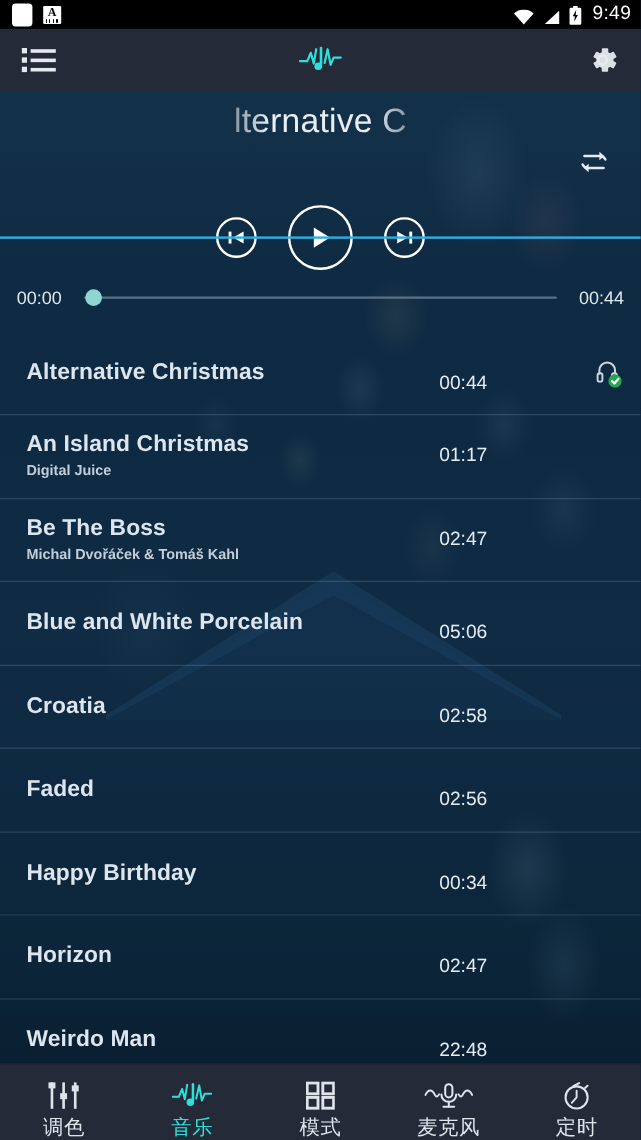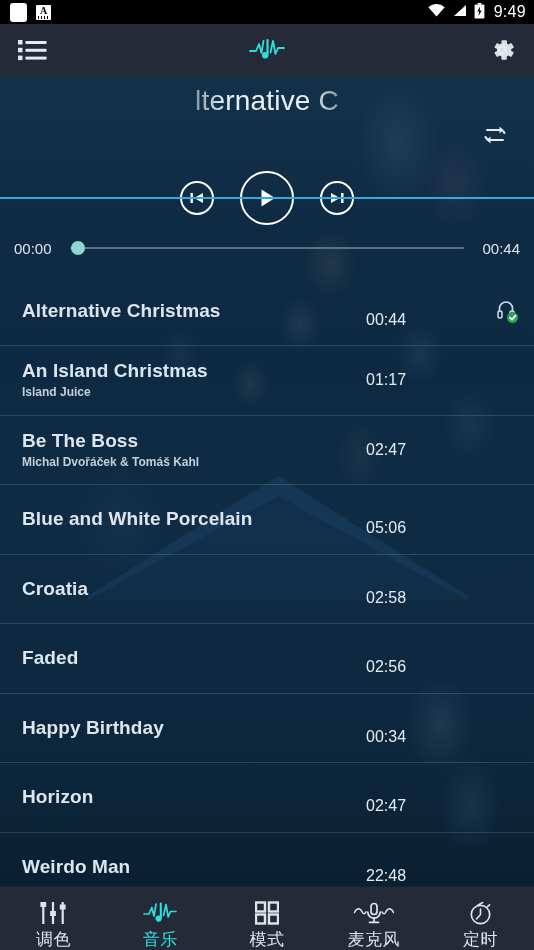--- a/index.html
+++ b/index.html
@@ -47,21 +47,21 @@
   .sb-a {
     width:15px; height:15px; background:#fff; border-radius:1px;
     color:#000; font-size:10px; font-weight:bold; line-height:11px;
     text-align:center; font-family:"Liberation Serif", serif;
     position:relative; overflow:hidden;
   }
   .sb-a:after {
     content:""; position:absolute; left:2px; bottom:1px; width:11px; height:3px;
     background:repeating-linear-gradient(90deg,#000 0 1px,transparent 1px 3px);
   }
-  .sb-right { margin-left:auto; display:flex; align-items:flex-start; gap:7px; }
+  .sb-right { margin-left:auto; display:flex; align-items:flex-end; gap:7px; }
   .sb-time { color:#fff; font-size:16px; letter-spacing:.3px; margin-left:2px; }
   .ico-wifi { width:17px; height:13px; }
   .ico-signal { width:15px; height:13px; }
   .ico-batt { width:11px; height:16px; }
 
   
   .toolbar {
     position:absolute; left:0; top:24px; width:534px; height:52px;
     background:#242a38; display:flex; align-items:center; z-index:15;
     padding:0 18px;
@@ -277,21 +277,21 @@
           <rect x="15" y="13" width="4" height="7" rx="1.6" fill="none" stroke="#cdd7e0" stroke-width="1.6"></rect>
           <circle cx="17.5" cy="19.5" r="5.5" fill="#22a84f"></circle>
           <path d="M15 19.6 L17 21.6 L20.4 17.6" stroke="#fff" stroke-width="1.8" fill="none" stroke-linecap="round" stroke-linejoin="round"></path>
         </svg>
       </span>
     </div>
 
     <div class="song has-artist">
       <div class="song-main">
         <span class="song-title">An Island Christmas</span>
-        <span class="song-artist">Island Juice</span>
+        <span class="song-artist">Digital Juice</span>
       </div>
       <span class="song-dur">01:17</span>
       <span class="song-flag"></span>
     </div>
 
     <div class="song has-artist">
       <div class="song-main">
         <span class="song-title">Be The Boss</span>
         <span class="song-artist">Michal Dvořáček &amp; Tomáš Kahl</span>
       </div>

